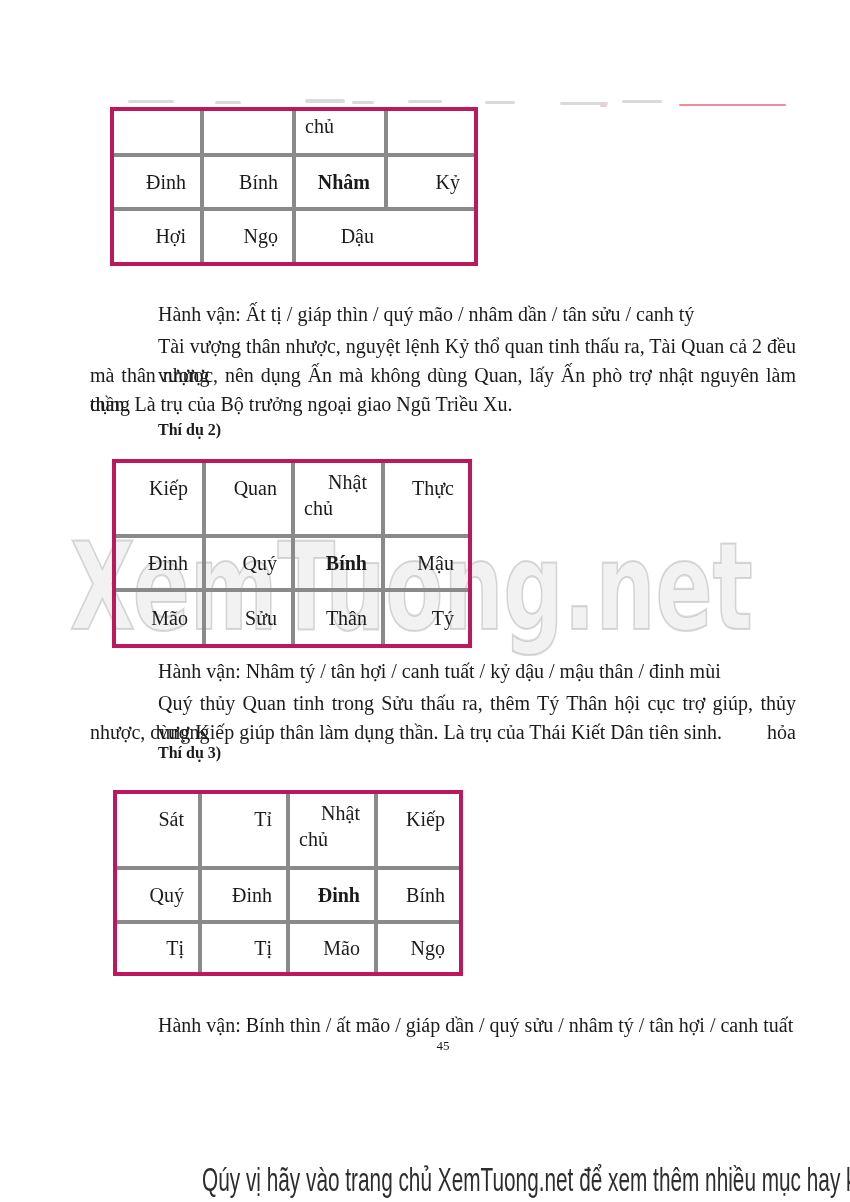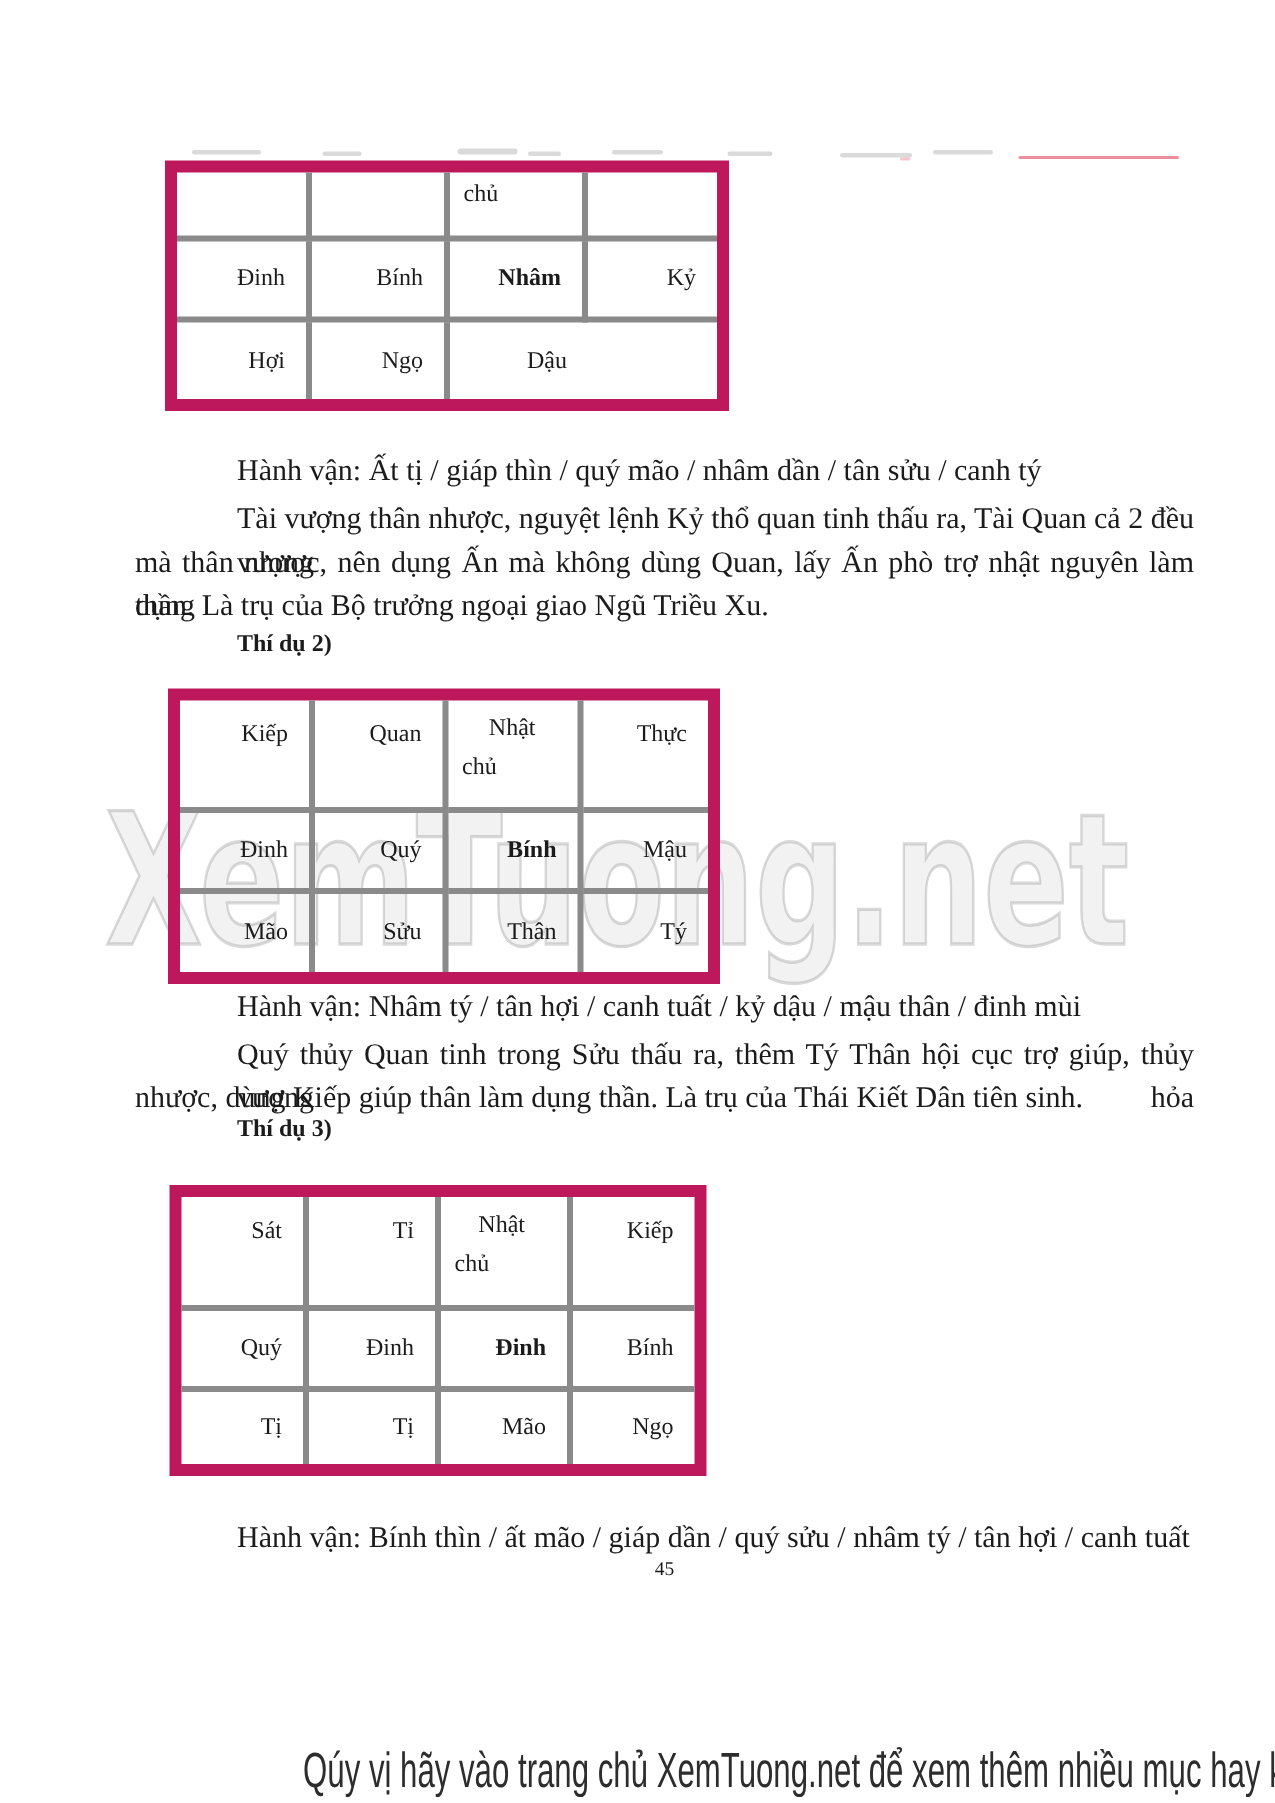--- a/index.html
+++ b/index.html
@@ -17,35 +17,35 @@
     color:rgba(130,130,130,0.10);
     -webkit-text-stroke:2.2px rgba(130,130,130,0.30);
   }
   
   .artifact { position:absolute; border-radius:2px; }
   .smudge { background:#b5b5b5; opacity:0.5; }
   .redline { height:2px; }
   
   .bz-table {
     position:absolute; display:grid; z-index:1;
-    border:8px solid #be185d; background:transparent;
-    font-size:16px;
+    border:4px solid #be185d; background:transparent;
+    font-size:20px;
   }
   .cell {
     border-right:4px solid #8a8a8a; border-bottom:4px solid #8a8a8a;
     display:flex; align-items:center; justify-content:flex-end;
     padding-right:14px; box-sizing:border-box; background:transparent;
   }
   .cell.lastcol { border-right:none; }
   .cell.lastrow { border-bottom:none; }
   .cell.toprow { align-items:flex-start; padding-top:14px; }
   .cell.hdr {
     display:block; padding:6px 0 0 0; align-items:flex-start;
   }
-  .cell.hdr .l1 { text-align:right; padding-right:28px; line-height:26px; }
+  .cell.hdr .l1 { text-align:right; padding-right:14px; line-height:26px; }
   .cell.hdr .l2 { text-align:left;  padding-left:9px;  line-height:26px; }
   .cell.bold { font-weight:bold; }
   
   .hv { position:absolute; left:158px; z-index:1; font-size:20px; white-space:nowrap; }
   .exlabel { position:absolute; left:158px; z-index:1; font-size:16px; font-weight:bold; }
   .para { position:absolute; left:90px; width:706px; z-index:1; font-size:20px; }
   .para .pline { line-height:29px; height:29px; overflow:visible; white-space:nowrap; }
   .para .pline.just { text-align:justify; text-align-last:justify; white-space:normal; height:29px; }
   .para .pline.first { padding-left:68px; box-sizing:border-box; }
   .pagenum { position:absolute; left:90px; width:706px; top:1038px; text-align:center; font-size:13px; z-index:1; }

